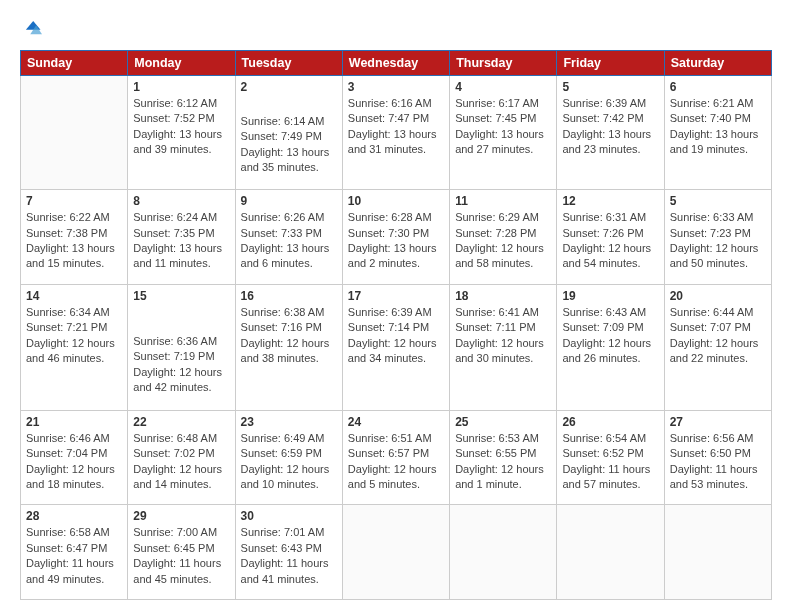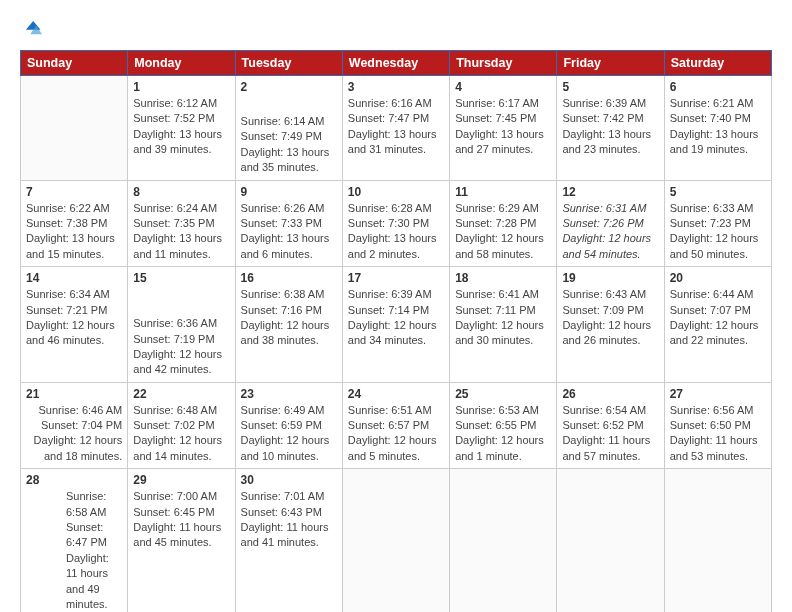--- a/index.html
+++ b/index.html
@@ -204,21 +204,21 @@
           </td>
           <td>
             <span class="day-num">11</span>
             <div class="cell-content" style="white-space: pre-line;">Sunrise: 6:29 AM
 Sunset: 7:28 PM
 Daylight: 12 hours
 and 58 minutes.</div>
           </td>
           <td>
             <span class="day-num">12</span>
-            <div class="cell-content" style="white-space: pre-line; font-style: italic;">Sunrise: 6:31 AM
+            <div class="cell-content" style="white-space: pre-line;">Sunrise: 6:31 AM
 Sunset: 7:26 PM
 Daylight: 12 hours
 and 54 minutes.</div>
           </td>
           <td>
             <span class="day-num">5</span>
             <div class="cell-content" style="white-space: pre-line;">Sunrise: 6:33 AM
 Sunset: 7:23 PM
 Daylight: 12 hours
 and 50 minutes.</div>
@@ -271,21 +271,21 @@
             <span class="day-num">20</span>
             <div class="cell-content" style="white-space: pre-line;">Sunrise: 6:44 AM
 Sunset: 7:07 PM
 Daylight: 12 hours
 and 22 minutes.</div>
           </td>
         </tr>
         <tr>
           <td>
             <span class="day-num">21</span>
-            <div class="cell-content" style="white-space: pre-line; text-align: right;">Sunrise: 6:46 AM
+            <div class="cell-content" style="white-space: pre-line;">Sunrise: 6:46 AM
 Sunset: 7:04 PM
 Daylight: 12 hours
 and 18 minutes.</div>
           </td>
           <td>
             <span class="day-num">22</span>
             <div class="cell-content" style="white-space: pre-line;">Sunrise: 6:48 AM
 Sunset: 7:02 PM
 Daylight: 12 hours
 and 14 minutes.</div>
@@ -322,21 +322,21 @@
             <span class="day-num">27</span>
             <div class="cell-content" style="white-space: pre-line;">Sunrise: 6:56 AM
 Sunset: 6:50 PM
 Daylight: 11 hours
 and 53 minutes.</div>
           </td>
         </tr>
         <tr>
           <td>
             <span class="day-num">28</span>
-            <div class="cell-content" style="white-space: pre-line; margin-left: 40px;">Sunrise: 6:58 AM
+            <div class="cell-content" style="white-space: pre-line;">Sunrise: 6:58 AM
 Sunset: 6:47 PM
 Daylight: 11 hours
 and 49 minutes.</div>
           </td>
           <td>
             <span class="day-num">29</span>
             <div class="cell-content" style="white-space: pre-line;">Sunrise: 7:00 AM
 Sunset: 6:45 PM
 Daylight: 11 hours
 and 45 minutes.</div>

